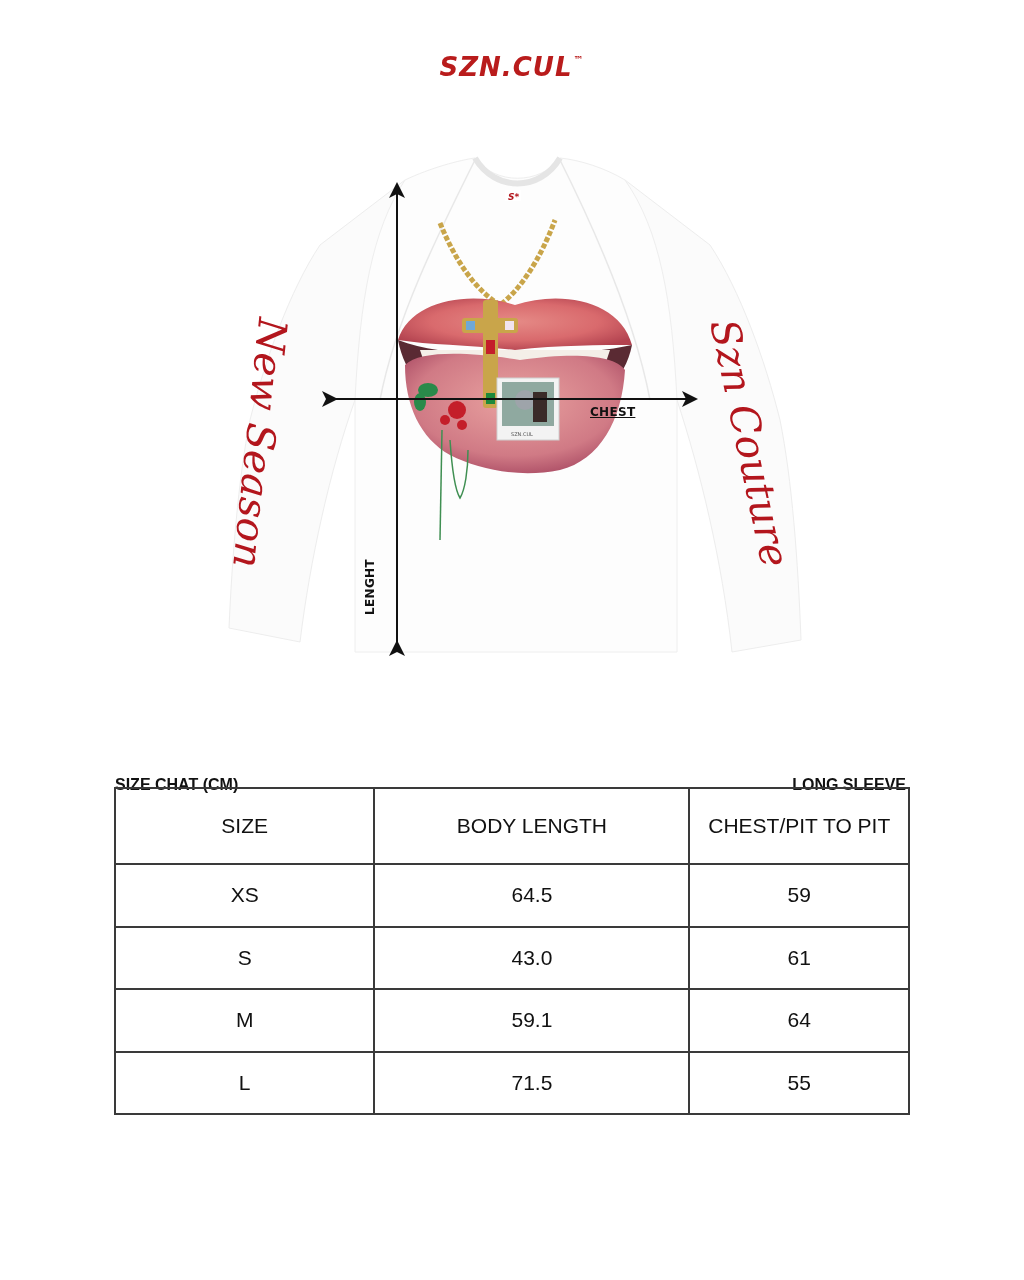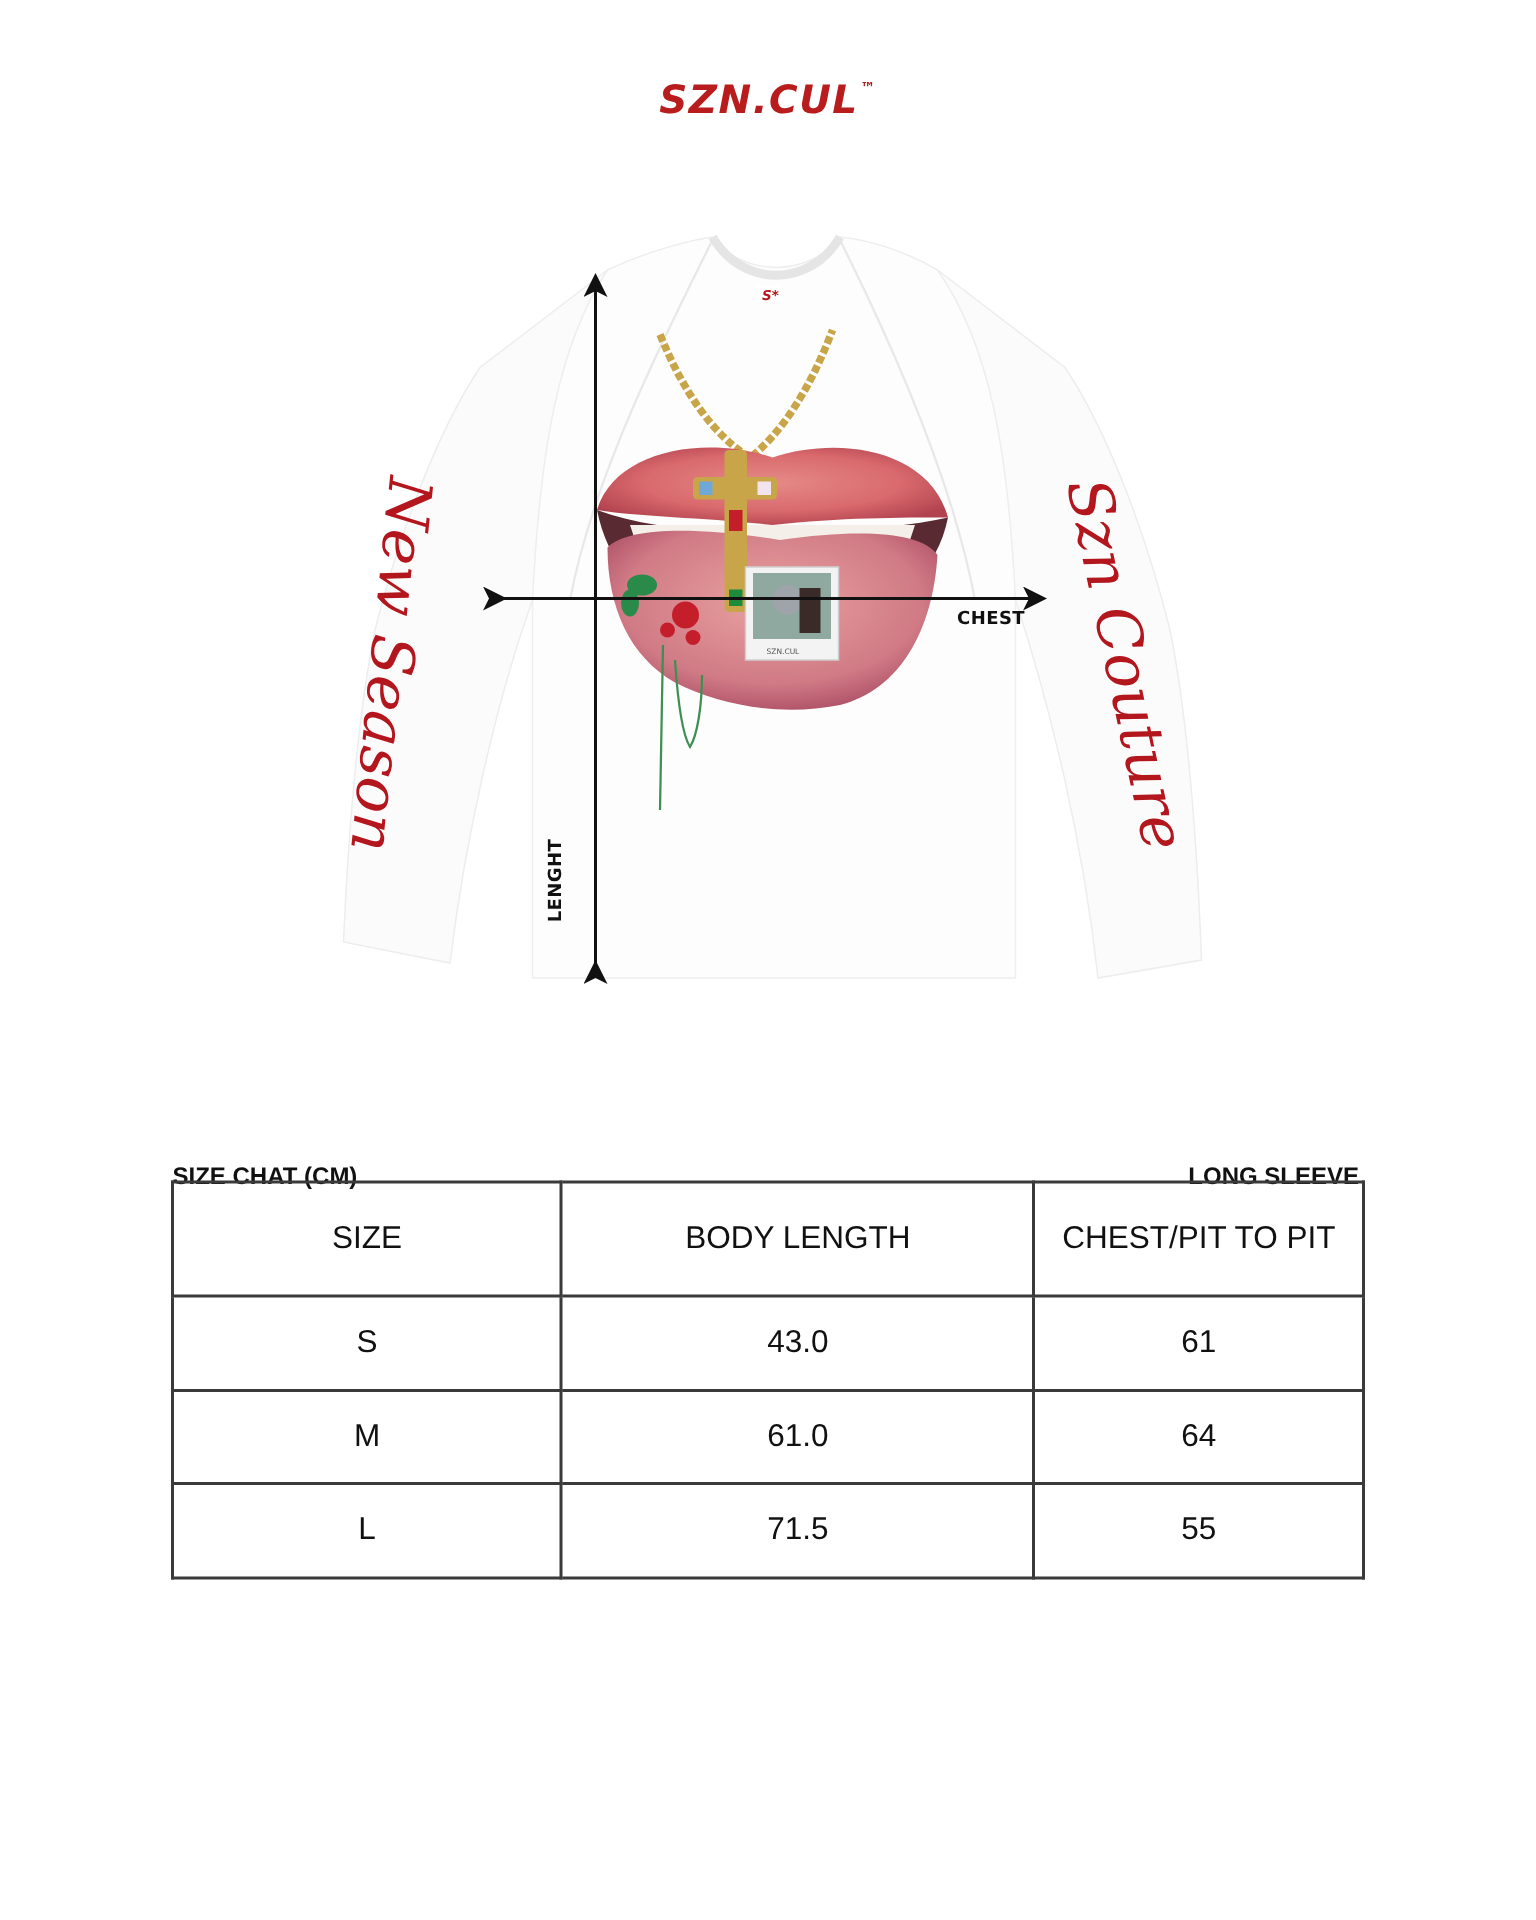--- a/index.html
+++ b/index.html
@@ -13,21 +13,21 @@
     }
     .brand .tm { font-size: 10px; vertical-align: top; position: relative; top: 2px; font-style: normal; margin-left: 1px; }
 
     .garment { position: absolute; left: 0; top: 0; width: 1024px; height: 700px; }
     .garment svg { position: absolute; left: 0; top: 0; }
 
     .measure-label {
       position: absolute; font-family: "DejaVu Sans", sans-serif; font-weight: bold;
       font-size: 12px; color: #111; letter-spacing: 0.3px;
     }
-    .chest-label { left: 638px; top: 405px; }
+    .chest-label { left: 590px; top: 405px; text-decoration: underline; }
     .length-label { left: 330px; top: 580px; transform: rotate(-90deg); transform-origin: center; width: 80px; text-align: center; }
 
     .sleeve-text {
       position: absolute; font-family: "DejaVu Serif", serif; font-style: italic;
       color: #b3161d; font-size: 40px; white-space: nowrap;
     }
     .sleeve-left { left: 110px; top: 420px; transform: rotate(96deg); width: 300px; text-align: center; }
     .sleeve-right { left: 600px; top: 420px; transform: rotate(78deg); width: 300px; text-align: center; }
 
     .section-title {
@@ -146,27 +146,32 @@
 <table class="size-table">
   <thead>
     <tr>
       <th class="col-1">SIZE</th>
       <th class="col-2">BODY LENGTH</th>
       <th class="col-3">CHEST/PIT TO PIT</th>
     </tr>
   </thead>
   <tbody>
     <tr>
+      <td>XS</td>
+      <td>64.5</td>
+      <td>59</td>
+    </tr>
+    <tr>
       <td>S</td>
       <td>43.0</td>
       <td>61</td>
     </tr>
     <tr>
       <td>M</td>
-      <td>61.0</td>
+      <td>59.1</td>
       <td>64</td>
     </tr>
     <tr>
       <td>L</td>
       <td>71.5</td>
       <td>55</td>
     </tr>
   </tbody>
 </table>
 

